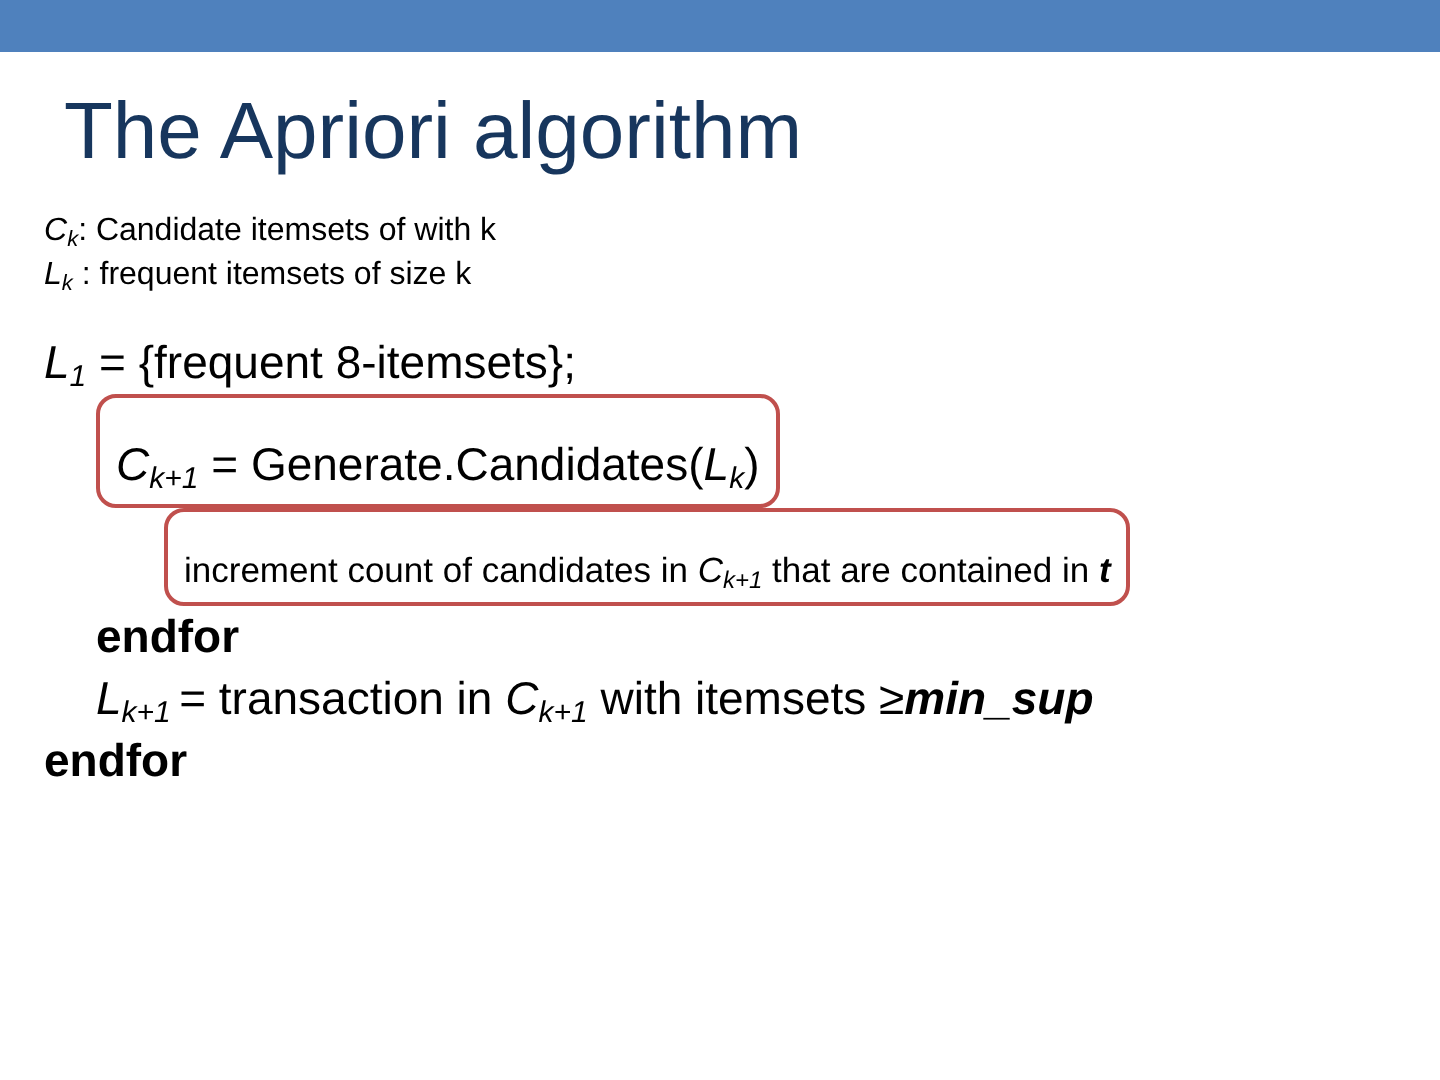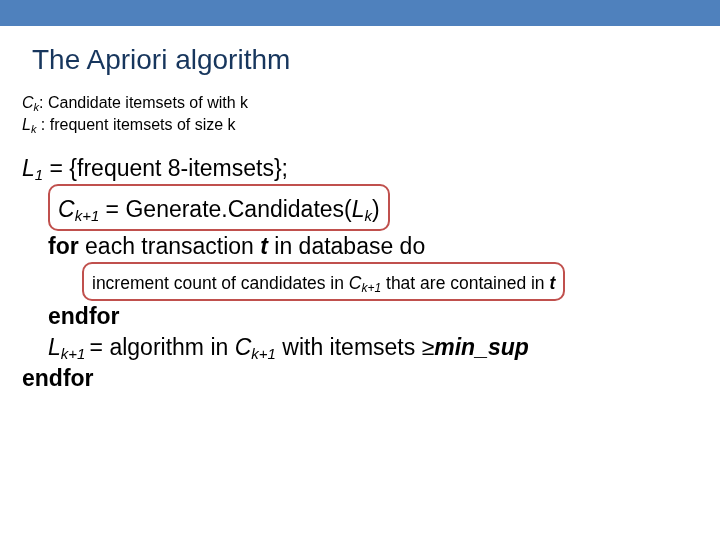--- a/index.html
+++ b/index.html
@@ -11,21 +11,21 @@
     background: #ffffff;
     overflow: hidden;
     position: relative;
   }
   .topbar {
     width: 100%;
     height: 26px;
     background: #4f81bd;
   }
   .title {
-    font-size: 28px;
+    font-size: 40px;
     color: #17365d;
     margin: 18px 0 16px 32px;
     font-weight: normal;
   }
   .defs {
     margin-left: 22px;
     font-size: 16px;
     line-height: 1.35;
   }
   .defs .sym { font-style: italic; }
@@ -37,21 +37,21 @@
   }
   .algo .i { font-style: italic; }
   .algo .b { font-weight: bold; }
   .algo .bi { font-weight: bold; font-style: italic; }
   .algo .sub { font-size: 15px; position: relative; top: 4px; font-style: italic; }
   .indent1 { margin-left: 26px; }
   .indent2 { margin-left: 60px; }
   .box {
     border: 2px solid #c0504d;
     border-radius: 10px;
-    padding: 8px 8px 4px 8px;
+    padding: 18px 8px 4px 8px;
     display: inline-block;
   }
   .incrementline {
     font-size: 17.5px;
     line-height: 1.3;
     border-radius: 11px;
   }
   .incrementline .sub { font-size: 12px; top: 3px; }
 </style>
 </head>
@@ -76,36 +76,33 @@
     <span class="i">L</span><span class="sub">1</span><span> = {frequent 8-itemsets};</span>
   </div>
 
 
   <div class="indent1">
     <span class="box">
       <span class="i">C</span><span class="sub">k+1</span><span> = Generate</span><span>.</span><span>Candidates(</span><span class="i">L</span><span class="sub">k</span><span>)</span>
     </span>
   </div>
 
-  <div class="indent1">
-    <span class="b">for</span><span> each transaction </span><span class="bi">t</span><span> in database do</span>
-  </div>
 
   <div class="indent2 incrementline">
     <span class="box">
       <span>increment count of candidates in </span><span class="i">C</span><span class="sub">k+1</span><span> that are contained in </span><span class="bi">t</span>
     </span>
   </div>
 
   <div class="indent1">
     <span class="b">endfor</span>
   </div>
 
   <div class="indent1">
-    <span class="i">L</span><span class="sub">k+1 </span><span> = algorithm in </span><span class="i">C</span><span class="sub">k+1</span><span> with itemsets </span><span>≥</span><span class="bi">min_sup</span>
+    <span class="i">L</span><span class="sub">k+1 </span><span> = transaction in </span><span class="i">C</span><span class="sub">k+1</span><span> with itemsets </span><span>≥</span><span class="bi">min_sup</span>
   </div>
 
   <div>
     <span class="b">endfor</span>
   </div>
 
 
 </div>
 
 </body></html>

